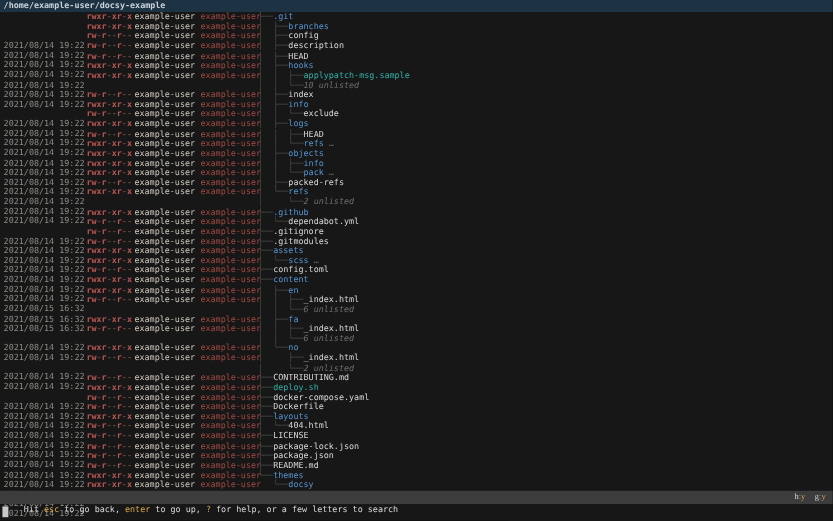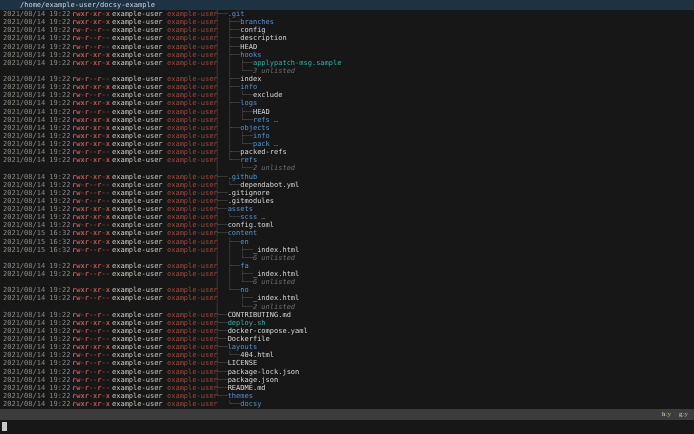--- a/index.html
+++ b/index.html
@@ -6,26 +6,26 @@
   body { background:#000; }
   .screen {
     position:relative; width:694px; height:434px; overflow:hidden;
     background:var(--bg,#171717);
     font-family:"DejaVu Sans Mono", monospace;
     font-size:7px;
   }
   .header-bar {
     position:absolute; top:0; left:0; width:100%; height:10px;
     background:var(--header-bg,#1d3343); color:var(--header-fg,#ccd3d9);
-    line-height:10px; padding-left:20px; white-space:pre;
+    line-height:10px; padding-left:3px; white-space:pre;font-weight:bold;
   }
   .rows { position:absolute; top:10px; left:0; width:100%; }
   .row { position:relative; height:8.14px; line-height:8.2px; white-space:pre; }
   .row span { position:absolute; top:0; }
-  .c-date  { left:3px;   color:var(--date,#8d8a82); }
+  .c-date  { left:3px;   color:var(--date,#8d8a82);margin-top:24px; }
   .c-perm  { left:72px;font-weight:bold;  }
   .c-perm .pc  { position:static; color:var(--perm,#b75854); }
   .c-perm .pc.dim { color:var(--perm-dim,#5c403e); }
   .c-owner { left:112px; color:var(--owner,#ccc6bc); }
   .c-group { left:167px; color:var(--group,#9e4a42); }
   .c-tree  { left:215px; }
   .c-tree .lines { position:static; color:var(--lines,#4d4d4d); }
   .c-tree .nm    { position:static; }
   .c-tree .nm.dir  { color:var(--dir,#5693cf); }
   .c-tree .nm.file { color:var(--file,#d6d6d6); }
@@ -53,21 +53,21 @@
 <div class="screen" style="--bg: #171717; --header-bg: #1d3343; --header-fg: #ccd3d9; --date: #8d8a82; --perm: #b75854; --perm-dim: #5c403e; --owner: #ccc6bc; --group: #9e4a42; --lines: #4d4d4d; --dir: #5693cf; --file: #d6d6d6; --exec: #33afa7; --unlisted: #6e6e6e; --status-bg: #3c3c3c; --status-fg: #d9d9d9; --key: #d7a94f; --cursor: #c9c9c9;">
   <div class="header-bar">/home/example-user/docsy-example</div>
   <div class="rows">
       <div class="row"><span class="c-date">2021/08/14 19:22</span><span class="c-perm"><span class="pc">r</span><span class="pc">w</span><span class="pc">x</span><span class="pc">r</span><span class="pc dim">-</span><span class="pc">x</span><span class="pc">r</span><span class="pc dim">-</span><span class="pc">x</span></span><span class="c-owner">example-user</span><span class="c-group">example-user</span><span class="c-tree"><span class="lines">├──</span><span class="nm dir">.git</span></span></div>
       <div class="row"><span class="c-date">2021/08/14 19:22</span><span class="c-perm"><span class="pc">r</span><span class="pc">w</span><span class="pc">x</span><span class="pc">r</span><span class="pc dim">-</span><span class="pc">x</span><span class="pc">r</span><span class="pc dim">-</span><span class="pc">x</span></span><span class="c-owner">example-user</span><span class="c-group">example-user</span><span class="c-tree"><span class="lines">│  ├──</span><span class="nm dir">branches</span></span></div>
       <div class="row"><span class="c-date">2021/08/14 19:22</span><span class="c-perm"><span class="pc">r</span><span class="pc">w</span><span class="pc dim">-</span><span class="pc">r</span><span class="pc dim">-</span><span class="pc dim">-</span><span class="pc">r</span><span class="pc dim">-</span><span class="pc dim">-</span></span><span class="c-owner">example-user</span><span class="c-group">example-user</span><span class="c-tree"><span class="lines">│  ├──</span><span class="nm file">config</span></span></div>
       <div class="row"><span class="c-date">2021/08/14 19:22</span><span class="c-perm"><span class="pc">r</span><span class="pc">w</span><span class="pc dim">-</span><span class="pc">r</span><span class="pc dim">-</span><span class="pc dim">-</span><span class="pc">r</span><span class="pc dim">-</span><span class="pc dim">-</span></span><span class="c-owner">example-user</span><span class="c-group">example-user</span><span class="c-tree"><span class="lines">│  ├──</span><span class="nm file">description</span></span></div>
       <div class="row"><span class="c-date">2021/08/14 19:22</span><span class="c-perm"><span class="pc">r</span><span class="pc">w</span><span class="pc dim">-</span><span class="pc">r</span><span class="pc dim">-</span><span class="pc dim">-</span><span class="pc">r</span><span class="pc dim">-</span><span class="pc dim">-</span></span><span class="c-owner">example-user</span><span class="c-group">example-user</span><span class="c-tree"><span class="lines">│  ├──</span><span class="nm file">HEAD</span></span></div>
       <div class="row"><span class="c-date">2021/08/14 19:22</span><span class="c-perm"><span class="pc">r</span><span class="pc">w</span><span class="pc">x</span><span class="pc">r</span><span class="pc dim">-</span><span class="pc">x</span><span class="pc">r</span><span class="pc dim">-</span><span class="pc">x</span></span><span class="c-owner">example-user</span><span class="c-group">example-user</span><span class="c-tree"><span class="lines">│  ├──</span><span class="nm dir">hooks</span></span></div>
       <div class="row"><span class="c-date">2021/08/14 19:22</span><span class="c-perm"><span class="pc">r</span><span class="pc">w</span><span class="pc">x</span><span class="pc">r</span><span class="pc dim">-</span><span class="pc">x</span><span class="pc">r</span><span class="pc dim">-</span><span class="pc">x</span></span><span class="c-owner">example-user</span><span class="c-group">example-user</span><span class="c-tree"><span class="lines">│  │  ├──</span><span class="nm exec">applypatch-msg.sample</span></span></div>
-      <div class="row"><span class="c-date"></span><span class="c-perm"></span><span class="c-owner"></span><span class="c-group"></span><span class="c-tree"><span class="lines">│  │  └──</span><span class="nm unlisted">3 unlisted</span></span></div>
+      <div class="row"><span class="c-date"></span><span class="c-perm"></span><span class="c-owner"></span><span class="c-group"></span><span class="c-tree"><span class="lines">│  │  └──</span><span class="nm unlisted">10 unlisted</span></span></div>
       <div class="row"><span class="c-date">2021/08/14 19:22</span><span class="c-perm"><span class="pc">r</span><span class="pc">w</span><span class="pc dim">-</span><span class="pc">r</span><span class="pc dim">-</span><span class="pc dim">-</span><span class="pc">r</span><span class="pc dim">-</span><span class="pc dim">-</span></span><span class="c-owner">example-user</span><span class="c-group">example-user</span><span class="c-tree"><span class="lines">│  ├──</span><span class="nm file">index</span></span></div>
       <div class="row"><span class="c-date">2021/08/14 19:22</span><span class="c-perm"><span class="pc">r</span><span class="pc">w</span><span class="pc">x</span><span class="pc">r</span><span class="pc dim">-</span><span class="pc">x</span><span class="pc">r</span><span class="pc dim">-</span><span class="pc">x</span></span><span class="c-owner">example-user</span><span class="c-group">example-user</span><span class="c-tree"><span class="lines">│  ├──</span><span class="nm dir">info</span></span></div>
       <div class="row"><span class="c-date">2021/08/14 19:22</span><span class="c-perm"><span class="pc">r</span><span class="pc">w</span><span class="pc dim">-</span><span class="pc">r</span><span class="pc dim">-</span><span class="pc dim">-</span><span class="pc">r</span><span class="pc dim">-</span><span class="pc dim">-</span></span><span class="c-owner">example-user</span><span class="c-group">example-user</span><span class="c-tree"><span class="lines">│  │  └──</span><span class="nm file">exclude</span></span></div>
       <div class="row"><span class="c-date">2021/08/14 19:22</span><span class="c-perm"><span class="pc">r</span><span class="pc">w</span><span class="pc">x</span><span class="pc">r</span><span class="pc dim">-</span><span class="pc">x</span><span class="pc">r</span><span class="pc dim">-</span><span class="pc">x</span></span><span class="c-owner">example-user</span><span class="c-group">example-user</span><span class="c-tree"><span class="lines">│  ├──</span><span class="nm dir">logs</span></span></div>
       <div class="row"><span class="c-date">2021/08/14 19:22</span><span class="c-perm"><span class="pc">r</span><span class="pc">w</span><span class="pc dim">-</span><span class="pc">r</span><span class="pc dim">-</span><span class="pc dim">-</span><span class="pc">r</span><span class="pc dim">-</span><span class="pc dim">-</span></span><span class="c-owner">example-user</span><span class="c-group">example-user</span><span class="c-tree"><span class="lines">│  │  ├──</span><span class="nm file">HEAD</span></span></div>
       <div class="row"><span class="c-date">2021/08/14 19:22</span><span class="c-perm"><span class="pc">r</span><span class="pc">w</span><span class="pc">x</span><span class="pc">r</span><span class="pc dim">-</span><span class="pc">x</span><span class="pc">r</span><span class="pc dim">-</span><span class="pc">x</span></span><span class="c-owner">example-user</span><span class="c-group">example-user</span><span class="c-tree"><span class="lines">│  │  └──</span><span class="nm dir">refs</span><span class="sfx"> …</span></span></div>
       <div class="row"><span class="c-date">2021/08/14 19:22</span><span class="c-perm"><span class="pc">r</span><span class="pc">w</span><span class="pc">x</span><span class="pc">r</span><span class="pc dim">-</span><span class="pc">x</span><span class="pc">r</span><span class="pc dim">-</span><span class="pc">x</span></span><span class="c-owner">example-user</span><span class="c-group">example-user</span><span class="c-tree"><span class="lines">│  ├──</span><span class="nm dir">objects</span></span></div>
       <div class="row"><span class="c-date">2021/08/14 19:22</span><span class="c-perm"><span class="pc">r</span><span class="pc">w</span><span class="pc">x</span><span class="pc">r</span><span class="pc dim">-</span><span class="pc">x</span><span class="pc">r</span><span class="pc dim">-</span><span class="pc">x</span></span><span class="c-owner">example-user</span><span class="c-group">example-user</span><span class="c-tree"><span class="lines">│  │  ├──</span><span class="nm dir">info</span></span></div>
       <div class="row"><span class="c-date">2021/08/14 19:22</span><span class="c-perm"><span class="pc">r</span><span class="pc">w</span><span class="pc">x</span><span class="pc">r</span><span class="pc dim">-</span><span class="pc">x</span><span class="pc">r</span><span class="pc dim">-</span><span class="pc">x</span></span><span class="c-owner">example-user</span><span class="c-group">example-user</span><span class="c-tree"><span class="lines">│  │  └──</span><span class="nm dir">pack</span><span class="sfx"> …</span></span></div>
       <div class="row"><span class="c-date">2021/08/14 19:22</span><span class="c-perm"><span class="pc">r</span><span class="pc">w</span><span class="pc dim">-</span><span class="pc">r</span><span class="pc dim">-</span><span class="pc dim">-</span><span class="pc">r</span><span class="pc dim">-</span><span class="pc dim">-</span></span><span class="c-owner">example-user</span><span class="c-group">example-user</span><span class="c-tree"><span class="lines">│  ├──</span><span class="nm file">packed-refs</span></span></div>
@@ -97,18 +97,19 @@
       <div class="row"><span class="c-date">2021/08/14 19:22</span><span class="c-perm"><span class="pc">r</span><span class="pc">w</span><span class="pc">x</span><span class="pc">r</span><span class="pc dim">-</span><span class="pc">x</span><span class="pc">r</span><span class="pc dim">-</span><span class="pc">x</span></span><span class="c-owner">example-user</span><span class="c-group">example-user</span><span class="c-tree"><span class="lines">├──</span><span class="nm dir">layouts</span></span></div>
       <div class="row"><span class="c-date">2021/08/14 19:22</span><span class="c-perm"><span class="pc">r</span><span class="pc">w</span><span class="pc dim">-</span><span class="pc">r</span><span class="pc dim">-</span><span class="pc dim">-</span><span class="pc">r</span><span class="pc dim">-</span><span class="pc dim">-</span></span><span class="c-owner">example-user</span><span class="c-group">example-user</span><span class="c-tree"><span class="lines">│  └──</span><span class="nm file">404.html</span></span></div>
       <div class="row"><span class="c-date">2021/08/14 19:22</span><span class="c-perm"><span class="pc">r</span><span class="pc">w</span><span class="pc dim">-</span><span class="pc">r</span><span class="pc dim">-</span><span class="pc dim">-</span><span class="pc">r</span><span class="pc dim">-</span><span class="pc dim">-</span></span><span class="c-owner">example-user</span><span class="c-group">example-user</span><span class="c-tree"><span class="lines">├──</span><span class="nm file">LICENSE</span></span></div>
       <div class="row"><span class="c-date">2021/08/14 19:22</span><span class="c-perm"><span class="pc">r</span><span class="pc">w</span><span class="pc dim">-</span><span class="pc">r</span><span class="pc dim">-</span><span class="pc dim">-</span><span class="pc">r</span><span class="pc dim">-</span><span class="pc dim">-</span></span><span class="c-owner">example-user</span><span class="c-group">example-user</span><span class="c-tree"><span class="lines">├──</span><span class="nm file">package-lock.json</span></span></div>
       <div class="row"><span class="c-date">2021/08/14 19:22</span><span class="c-perm"><span class="pc">r</span><span class="pc">w</span><span class="pc dim">-</span><span class="pc">r</span><span class="pc dim">-</span><span class="pc dim">-</span><span class="pc">r</span><span class="pc dim">-</span><span class="pc dim">-</span></span><span class="c-owner">example-user</span><span class="c-group">example-user</span><span class="c-tree"><span class="lines">├──</span><span class="nm file">package.json</span></span></div>
       <div class="row"><span class="c-date">2021/08/14 19:22</span><span class="c-perm"><span class="pc">r</span><span class="pc">w</span><span class="pc dim">-</span><span class="pc">r</span><span class="pc dim">-</span><span class="pc dim">-</span><span class="pc">r</span><span class="pc dim">-</span><span class="pc dim">-</span></span><span class="c-owner">example-user</span><span class="c-group">example-user</span><span class="c-tree"><span class="lines">├──</span><span class="nm file">README.md</span></span></div>
       <div class="row"><span class="c-date">2021/08/14 19:22</span><span class="c-perm"><span class="pc">r</span><span class="pc">w</span><span class="pc">x</span><span class="pc">r</span><span class="pc dim">-</span><span class="pc">x</span><span class="pc">r</span><span class="pc dim">-</span><span class="pc">x</span></span><span class="c-owner">example-user</span><span class="c-group">example-user</span><span class="c-tree"><span class="lines">└──</span><span class="nm dir">themes</span></span></div>
       <div class="row"><span class="c-date">2021/08/14 19:22</span><span class="c-perm"><span class="pc">r</span><span class="pc">w</span><span class="pc">x</span><span class="pc">r</span><span class="pc dim">-</span><span class="pc">x</span><span class="pc">r</span><span class="pc dim">-</span><span class="pc">x</span></span><span class="c-owner">example-user</span><span class="c-group">example-user</span><span class="c-tree"><span class="lines">   └──</span><span class="nm dir">docsy</span></span></div>
     </div>
   <div class="status-bar">
+    <span><span>Hit </span><span class="key">esc</span><span> to go back, </span><span class="key">enter</span><span> to go up, </span><span class="key">?</span><span> for help, or a few letters to search</span></span>
     <span class="flags"><span class="flag"><span class="fk">h</span><span class="fc">:</span><span class="fv">y</span></span><span class="flag"><span class="fk">g</span><span class="fc">:</span><span class="fv">y</span></span></span>
   </div>
   <div class="input-line">
     <span class="cursor"></span>
   </div>
 </div>
 
 </body></html>

